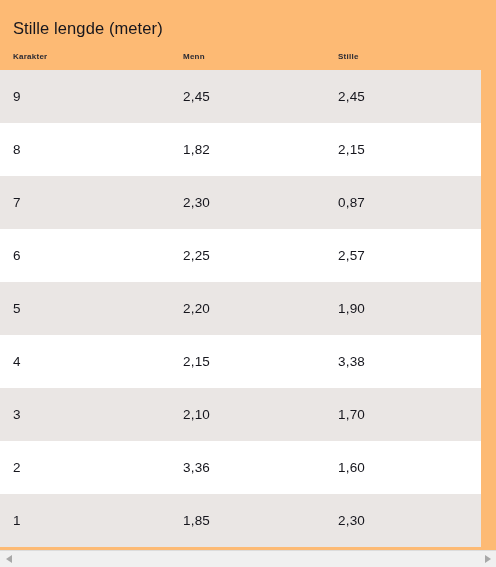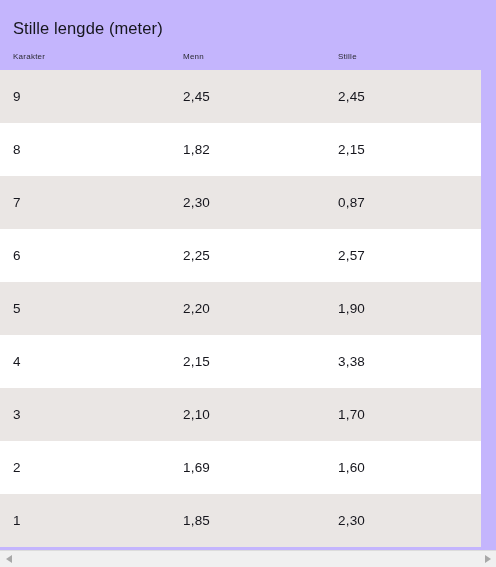--- a/index.html
+++ b/index.html
@@ -13,21 +13,21 @@
     overflow: hidden;
     font-family: "Liberation Sans", sans-serif;
     color: #1a1a24;
   }
 
   .page {
     position: relative;
     width: 496px;
     height: 567px;
     box-sizing: border-box;
-    background: #c4b5fd;
+    background: #fdba74;
   }
 
   .content {
     position: absolute;
     left: 0;
     top: 0;
     right: 0;
     bottom: 17px;
     overflow: hidden;
   }
@@ -50,21 +50,21 @@
     margin-top: 13px;
   }
 
   .table col.c-karakter { width: 170px; }
   .table col.c-menn     { width: 155px; }
   .table col.c-kvinner  { width: 156px; }
 
   .table thead th {
     text-align: left;
     font-size: 8px;
-    font-weight: 400;
+    font-weight: 700;
     letter-spacing: 0.25px;
     color: #2a2a33;
     padding: 0 0 9px 13px;
     vertical-align: bottom;
     white-space: nowrap;
   }
 
   .table tbody td {
     font-size: 13.5px;
     font-weight: 400;
@@ -177,21 +177,21 @@
           <td>2,15</td>
           <td>3,38</td>
         </tr>
         <tr class="odd">
           <td>3</td>
           <td>2,10</td>
           <td>1,70</td>
         </tr>
         <tr class="even">
           <td>2</td>
-          <td>1,69</td>
+          <td>3,36</td>
           <td>1,60</td>
         </tr>
         <tr class="odd">
           <td>1</td>
           <td>1,85</td>
           <td>2,30</td>
         </tr>
       </tbody>
     </table>
 

